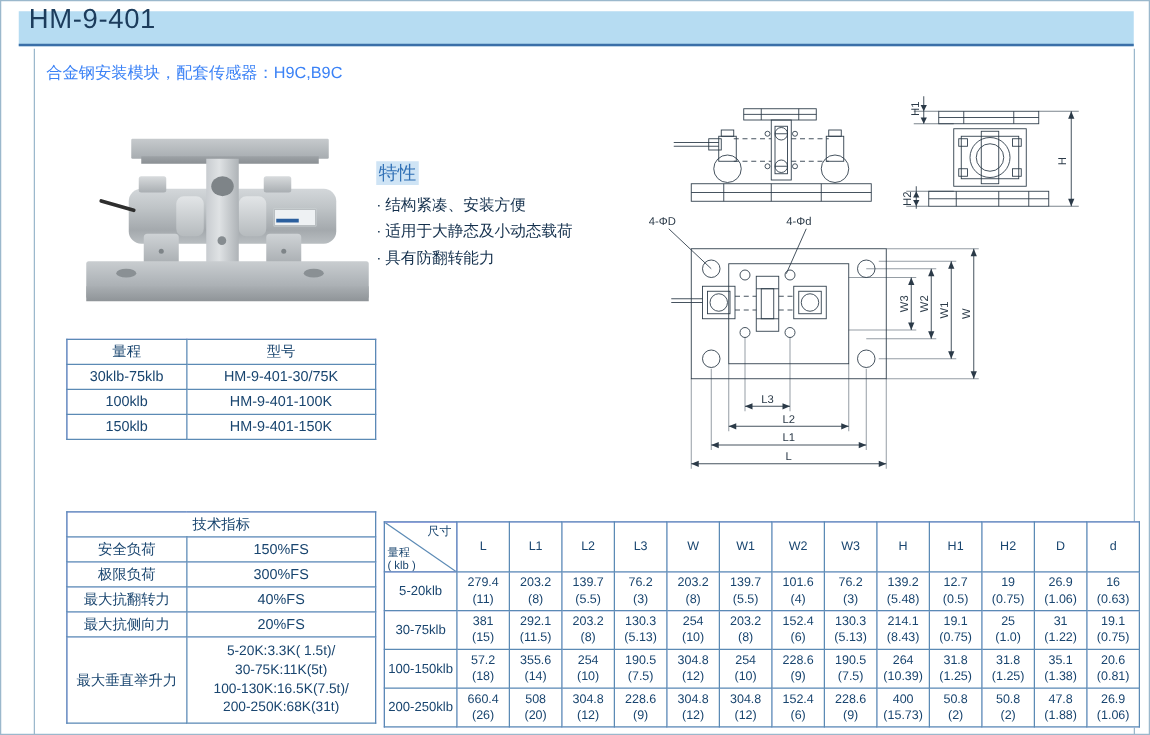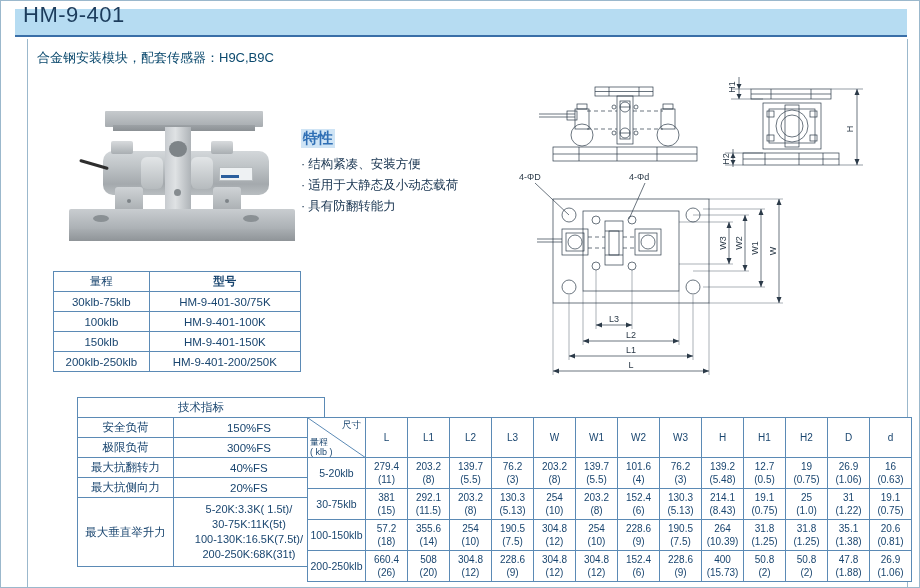--- a/index.html
+++ b/index.html
@@ -31,21 +31,21 @@
     color: #1c3c5c; letter-spacing: .5px;
     white-space: nowrap;
   }
   #left-rule {
     position: absolute; left: 26px; top: 38px;
     width: 1px; height: 550px;
     background: #9bb8cc;
   }
   #subtitle {
     position: absolute; left: 36px; top: 48px;
-    font-size: 13px; color: #0c4a6e; white-space: nowrap;
+    font-size: 13px; color: #3b82f6; white-space: nowrap;
   }
 
   
   #photo {
     position: absolute; left: 62px; top: 96px;
     width: 238px; height: 160px;
     background:
       linear-gradient(#ffffff, #ffffff);
     overflow: hidden;
   }
@@ -134,21 +134,21 @@
     background: #eef1f3; border: 1px solid #b9bec1;
   }
   .ph-label-bar {
     left: 158px; top: 78px; width: 18px; height: 3px; background:#2b5f9e;
   }
 
   
   #features { position: absolute; left: 300px; top: 128px; width: 210px; }
   #features-title {
     font-size: 15px; color: #2f6fb5; background: #cfe4f5;
-    display: inline-block; padding: 0 2px; margin-bottom: 6px; font-weight: bold;
+    display: inline-block; padding: 0 2px; margin-bottom: 6px;
   }
   .feat-item {
     font-size: 12.5px; color: #14304d; line-height: 21px; white-space: nowrap;
   }
   .feat-bullet { color: #14304d; margin-right: 3px; }
 
   
   table.tbl {
     border-collapse: collapse;
     color: #19456f;
@@ -161,24 +161,24 @@
     font-weight: normal;
     color: #19456f;
     background: #fff;
   }
 
   
   #model-table-wrap { position: absolute; left: 52px; top: 270px; }
   #model-table { width: 248px; font-size: 11.5px; }
   #model-table td, #model-table th { height: 20px; padding: 1px 3px; white-space: nowrap; }
   #model-table .c1 { width: 96px; }
-  #model-table .c2 { width: 152px; font-weight: bold; }
-
-  
-  #spec-table-wrap { position: absolute; left: 52px; top: 396px; margin-left: 24px; }
+  #model-table .c2 { width: 152px; }
+
+  
+  #spec-table-wrap { position: absolute; left: 52px; top: 408px; }
   #spec-table { width: 248px; font-size: 11.5px; }
   #spec-table td, #spec-table th { padding: 2px 3px; }
   #spec-table .sc1 { width: 96px; white-space: nowrap; }
   #spec-table .sc2 { width: 152px; }
   #spec-table .row-h { height: 20px; }
   #spec-table .multi { line-height: 15px; font-size: 11px; padding: 4px 2px; }
 
   
   #dim-table-wrap { position: absolute; left: 306px; top: 416px; }
   #dim-table { font-size: 10px; }
@@ -275,24 +275,20 @@
         <td>30klb-75klb</td>
         <td>HM-9-401-30/75K</td>
       </tr>
       <tr>
         <td>100klb</td>
         <td>HM-9-401-100K</td>
       </tr>
       <tr>
         <td>150klb</td>
         <td>HM-9-401-150K</td>
-      </tr>
-      <tr>
-        <td>200klb-250klb</td>
-        <td>HM-9-401-200/250K</td>
       </tr>
     </tbody>
       </table>
   </div>
 
   <div id="spec-table-wrap">
     <table class="tbl" id="spec-table">
       <tbody>
           <tr>
         <th class="row-h" colspan="2">技术指标</th>

